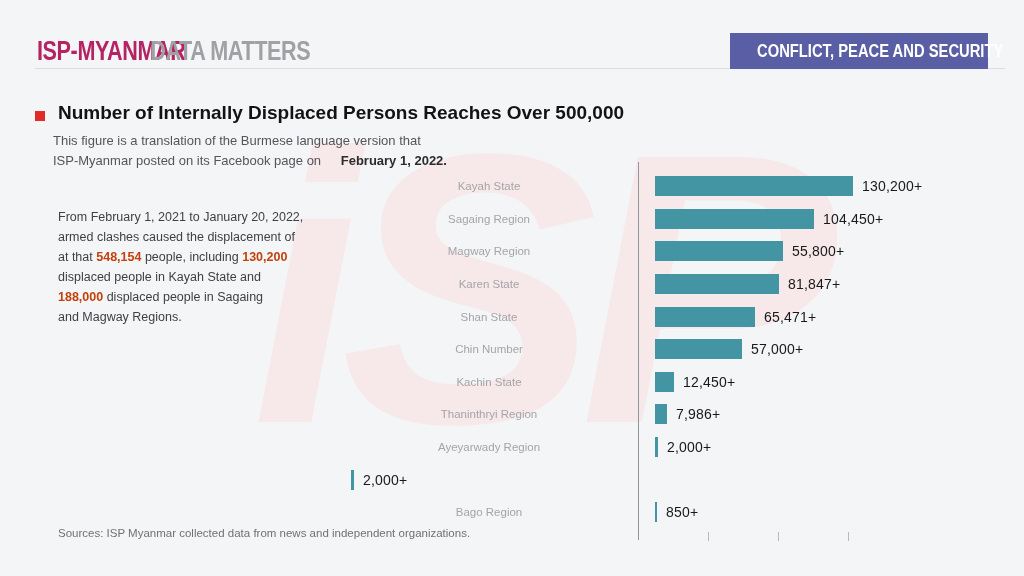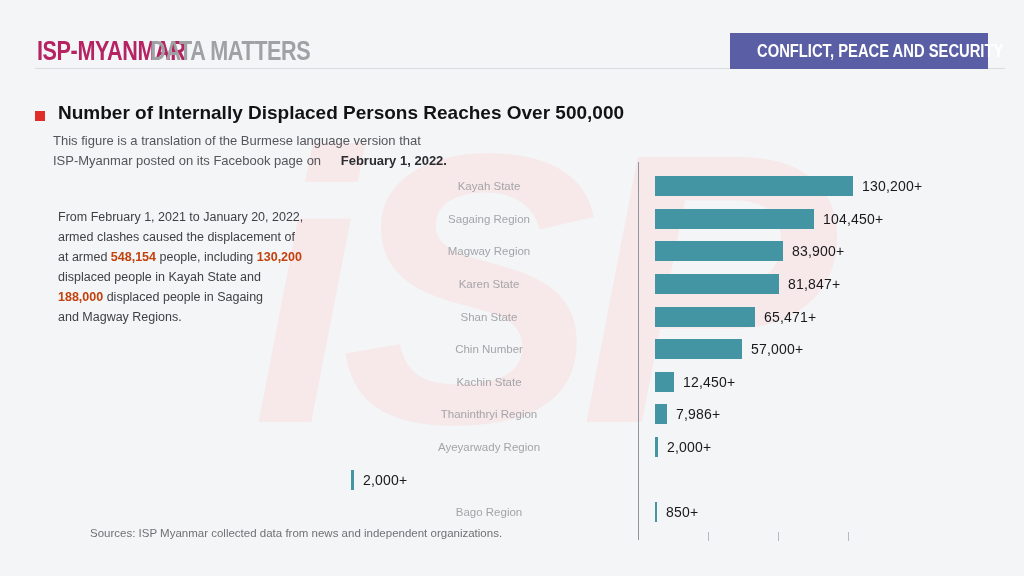--- a/index.html
+++ b/index.html
@@ -24,21 +24,21 @@
   .bullet{position:absolute;left:35px;top:111px;width:10px;height:10px;background:var(--red,#e02b27);z-index:2;}
   .page-title{position:absolute;left:58px;top:102px;font-size:19px;font-weight:700;color:#131316;z-index:2;white-space:nowrap;text-align:center;}
   .subtitle{position:absolute;left:53px;top:131px;font-size:13px;color:#55555a;line-height:1.5;z-index:2;}
   .subtitle b{color:#2c2c30;margin-left:16px;}
 
   
   .narrative{position:absolute;left:58px;top:207px;width:280px;font-size:12.5px;color:#3f3f44;line-height:1.6;z-index:2;}
   .narrative b{color:#c2410c;}
 
   
-  .sources{position:absolute;left:58px;top:527px;font-size:11.5px;color:#717175;z-index:2;margin-left:32px;}
+  .sources{position:absolute;left:58px;top:527px;font-size:11.5px;color:#717175;z-index:2;}
 
   
   .chart{position:absolute;left:350px;top:162px;width:620px;height:380px;z-index:2;}
   .axis-line{position:absolute;left:288px;top:0;width:1px;height:378px;background:#8f959c;}
   .rows{position:absolute;left:0;top:8px;width:100%;}
   .row{display:flex;align-items:center;height:32.6px;}
   .cat-label{width:278px;text-align:center;padding-right:26px;font-size:11.5px;color:#a5a5a9;white-space:nowrap;}
   .bar-zone{display:flex;align-items:center;margin-left:1px;}
   .bar{height:20px;background:var(--teal,#4495a4);}
   .val-label{margin-left:9px;font-size:14px;color:#19191c;white-space:nowrap;letter-spacing:0.2px;text-align:right;}
@@ -54,21 +54,21 @@
   <div class="logo"><span class="condense"><span class="logo-primary">ISP-MYANMAR</span><span class="logo-secondary">DATA MATTERS</span></span></div>
   <div class="hr"></div>
   <div class="banner">
       <span>CONFLICT, PEACE AND SECURITY</span>
     </div>
 
   <div class="bullet"></div>
   <div class="page-title">Number of Internally Displaced Persons Reaches Over 500,000</div>
   <div class="subtitle" id="subtitle"><span>This figure is a translation of the Burmese language version that</span><br><span>ISP-Myanmar posted on its Facebook page on </span><b>February 1, 2022.</b></div>
 
-  <div class="narrative" id="narrative"><span>From February 1, 2021 to January 20, 2022,</span><br><span>armed clashes caused the displacement of</span><br><span>at armed </span><b>548,154</b><span> people, including </span><b>130,200</b><br><span>displaced people in Kayah State and</span><br><b>188,000</b><span> displaced people in Sagaing</span><br><span>and Magway Regions.</span></div>
+  <div class="narrative" id="narrative"><span>From February 1, 2021 to January 20, 2022,</span><br><span>armed clashes caused the displacement of</span><br><span>at that </span><b>548,154</b><span> people, including </span><b>130,200</b><br><span>displaced people in Kayah State and</span><br><b>188,000</b><span> displaced people in Sagaing</span><br><span>and Magway Regions.</span></div>
 
   <div class="sources">Sources: ISP Myanmar collected data from news and independent organizations.</div>
 
   <div class="chart">
     <div class="axis-line"></div>
     <div class="rows" id="chart-rows">
         <div class="row">
           <div class="cat-label">Kayah State</div>
           <div class="bar-zone">
             <div class="bar" style="width: 198px;"></div>
@@ -79,21 +79,21 @@
           <div class="cat-label">Sagaing Region</div>
           <div class="bar-zone">
             <div class="bar" style="width: 159px;"></div>
             <span class="val-label">104,450+</span>
           </div>
         </div>
         <div class="row">
           <div class="cat-label">Magway Region</div>
           <div class="bar-zone">
             <div class="bar" style="width: 128px;"></div>
-            <span class="val-label">83,900+</span>
+            <span class="val-label">55,800+</span>
           </div>
         </div>
         <div class="row">
           <div class="cat-label">Karen State</div>
           <div class="bar-zone">
             <div class="bar" style="width: 124px;"></div>
             <span class="val-label">81,847+</span>
           </div>
         </div>
         <div class="row">

